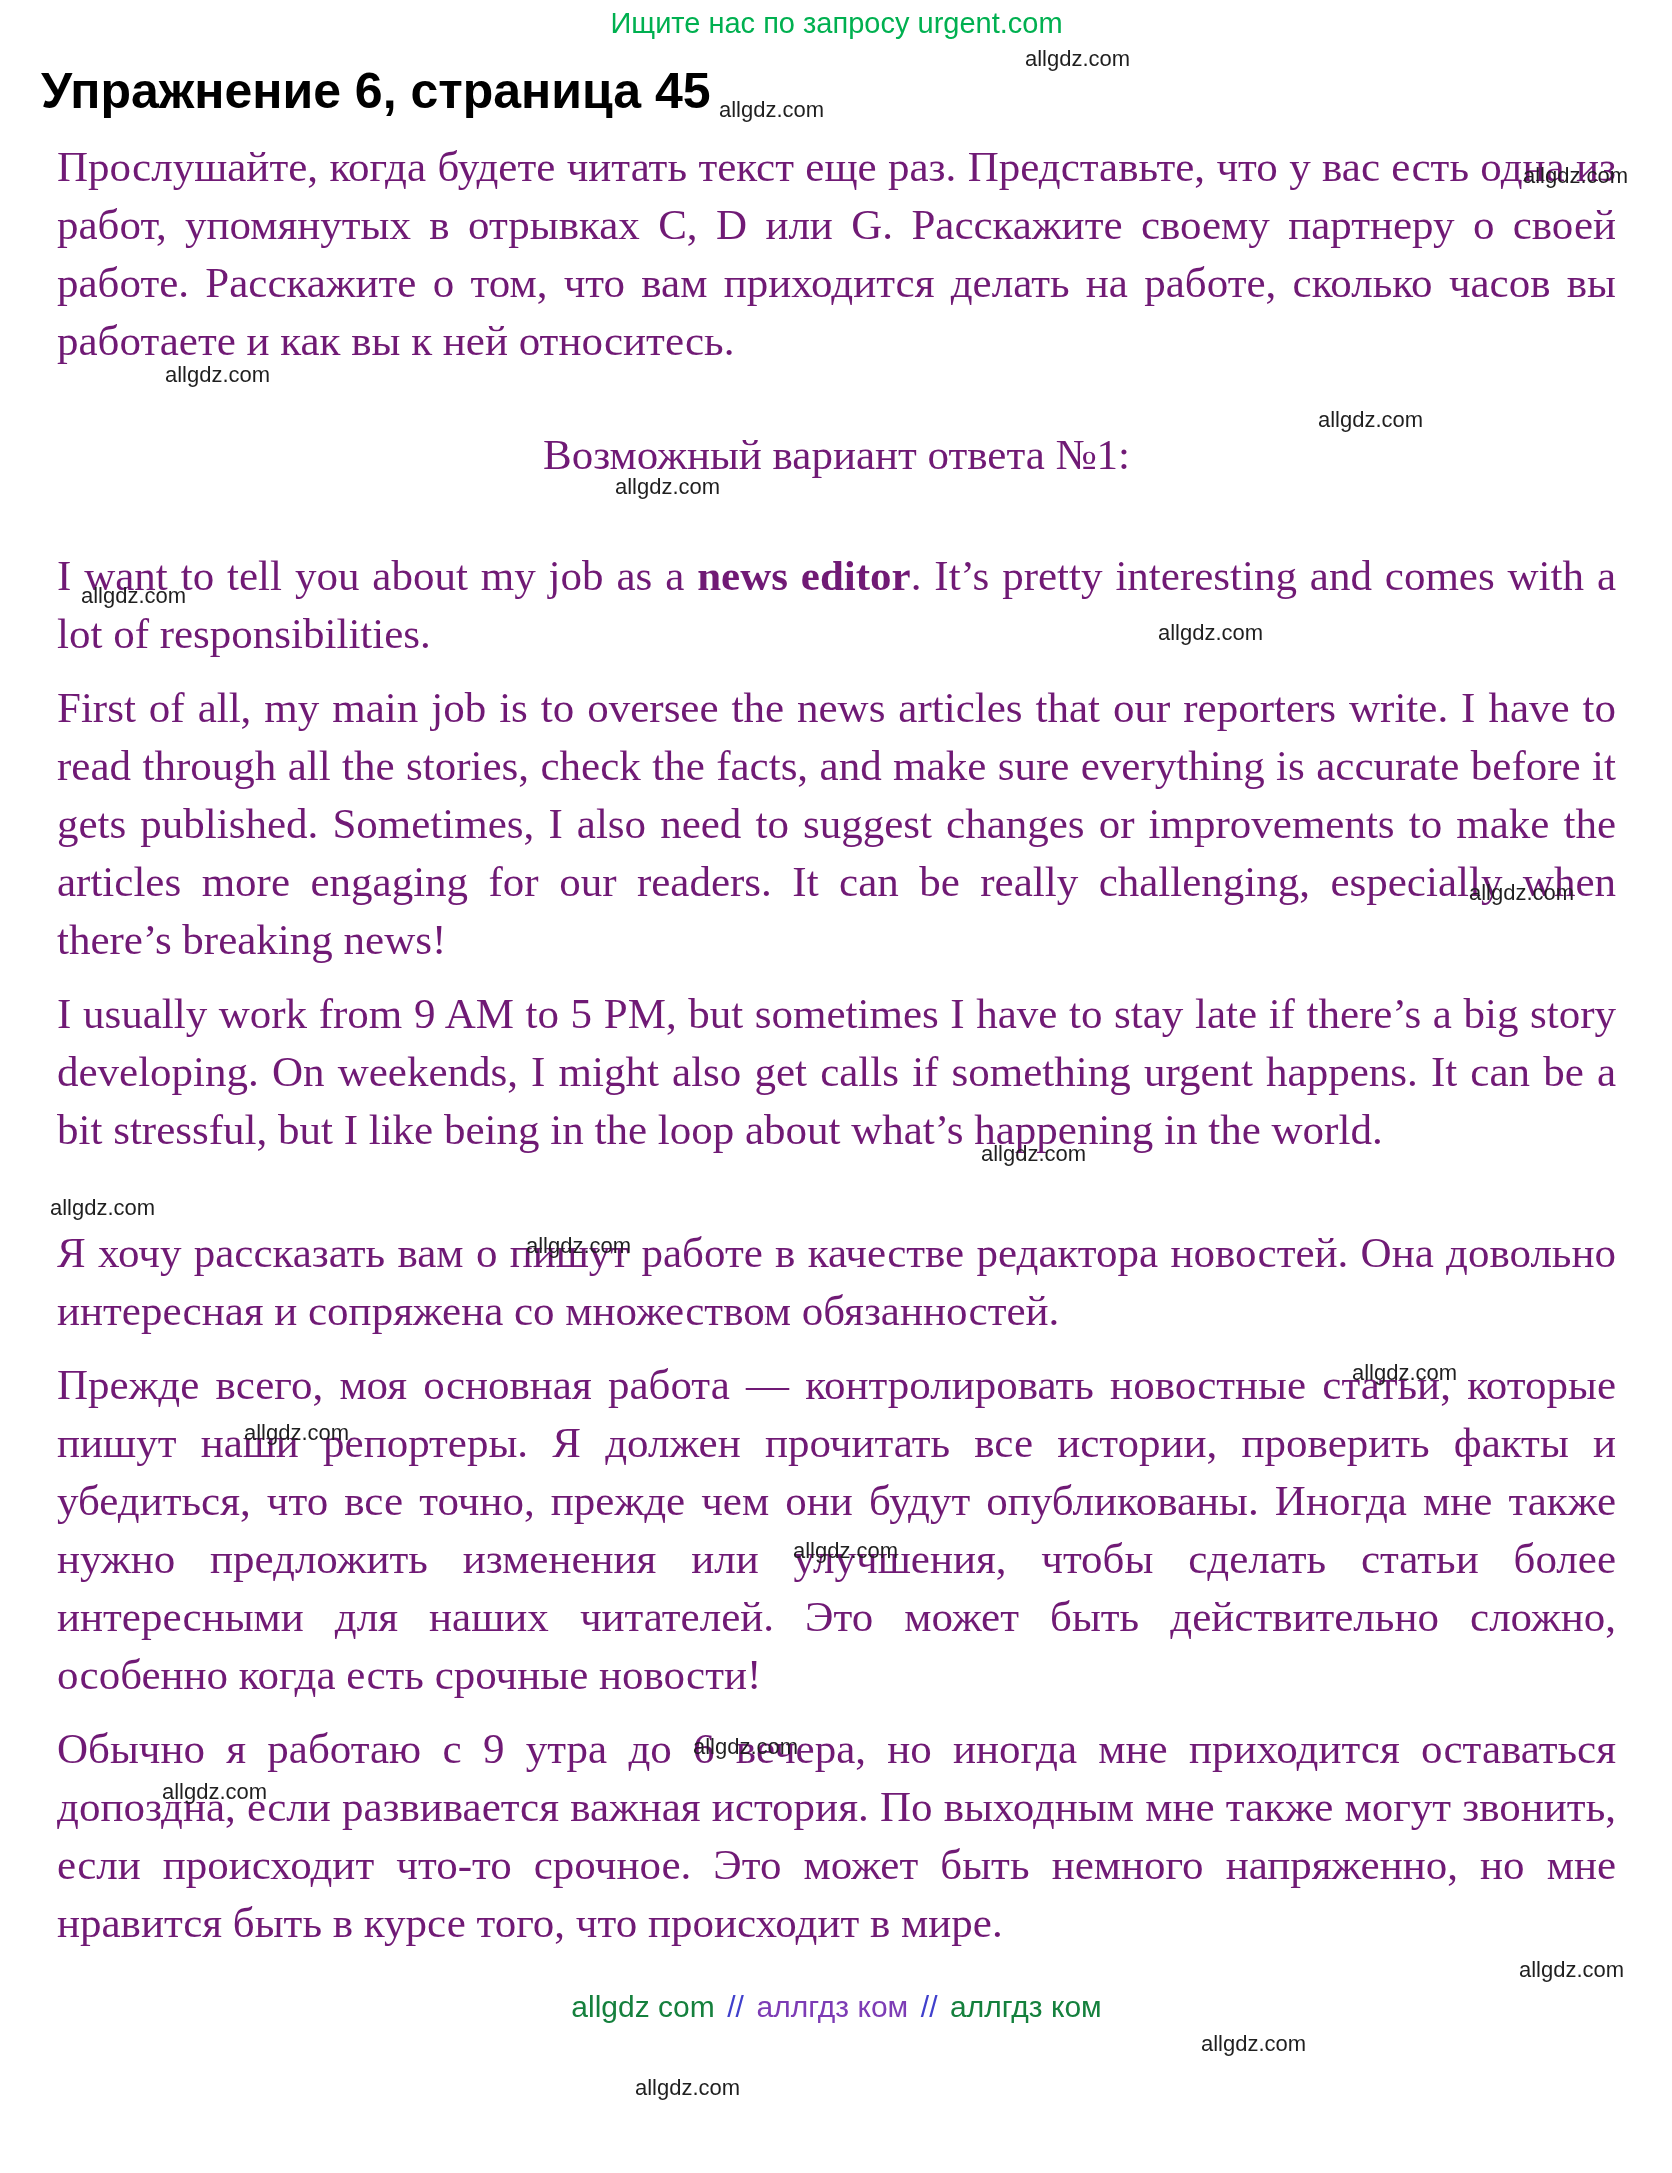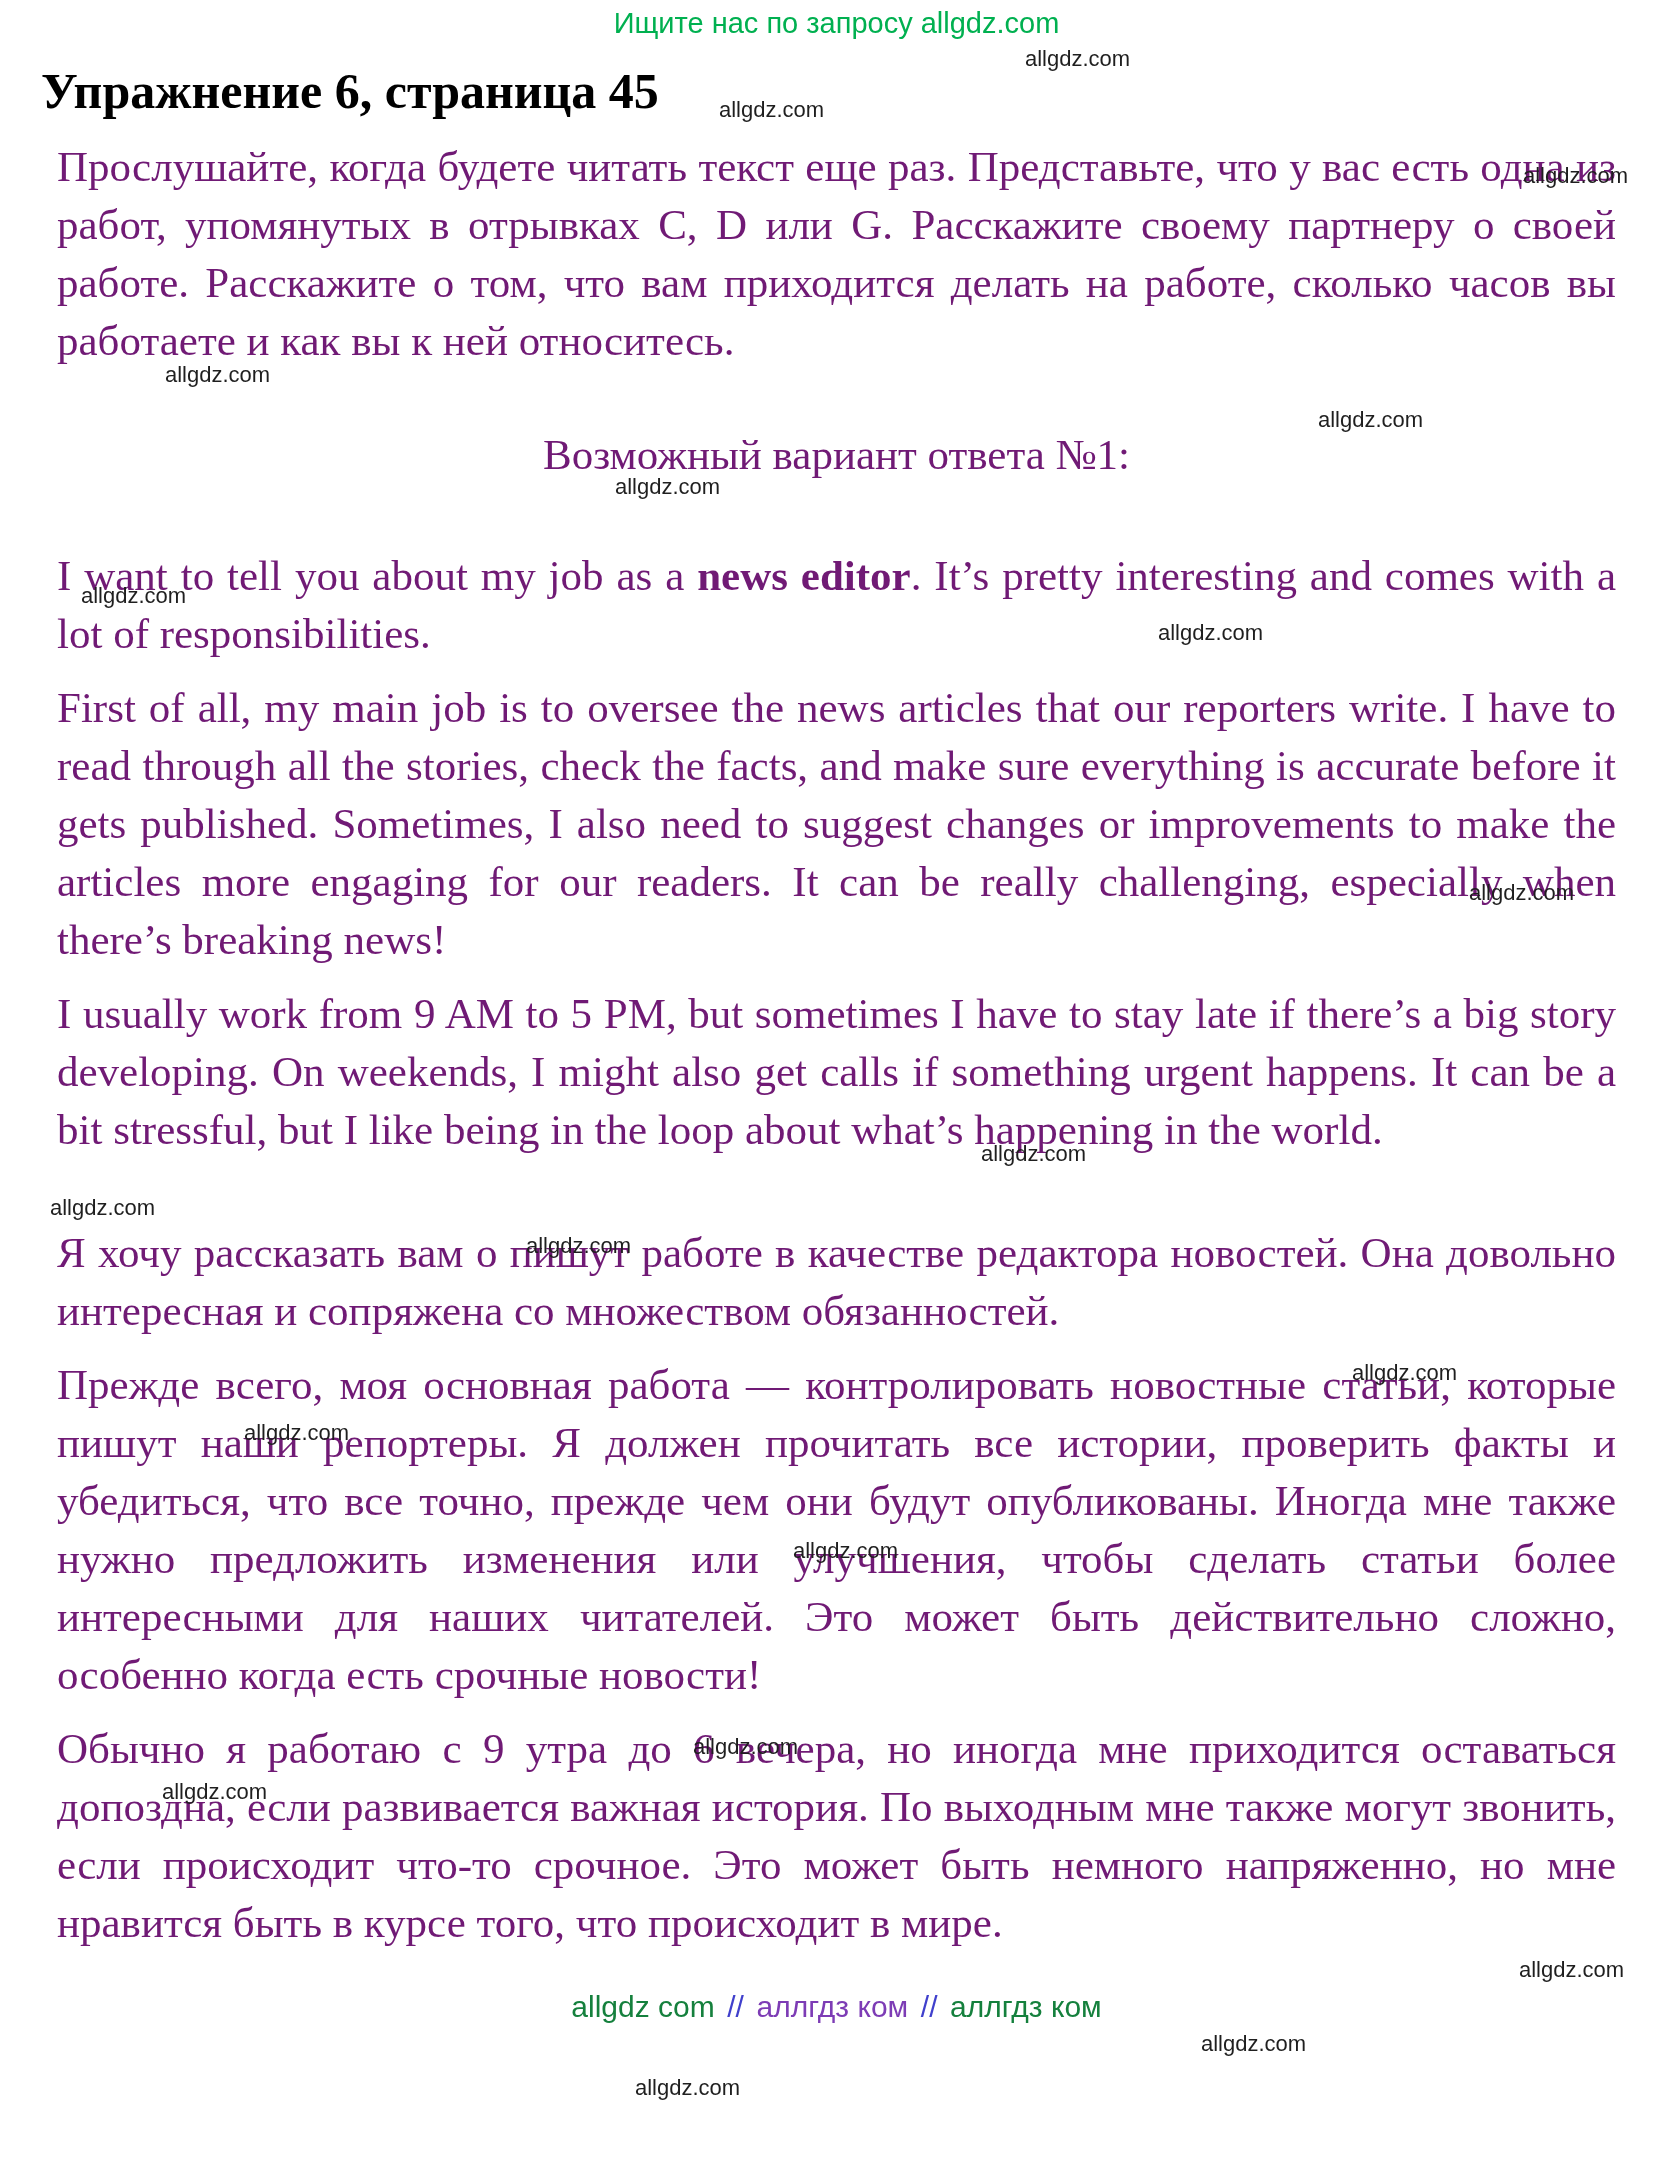--- a/index.html
+++ b/index.html
@@ -28,21 +28,21 @@
     font-size: 29px;
     line-height: 36px;
     color: #00b050;
   }
   h1.heading {
     margin: 20px 0 16px 0;
     font-size: 50px;
     line-height: 61px;
     font-weight: bold;
     color: #000000;
-    font-family: Liberation Serif, serif;
+    font-family: Liberation Sans, sans-serif;
   }
   p.body-text {
     margin: 16px;
     font-size: 43px;
     line-height: 58px;
     text-align: justify;
     color: #701a75;
   }
   p.task { margin-top: 10.8px; }
   p.answer-label { margin-top: 56px; text-align: center; }
@@ -67,21 +67,21 @@
   .footer .lnk-blue   { color: #15803d; }
   .footer .lnk-purple { color: #7d3cb5; }
   .footer .sep        { color: #4040cc; margin: 0 12.6px; }
   b.bold-inline { font-weight: bold; }
 </style>
 </head>
 <body>
 
 <div class="page">
 
-  <div class="banner">Ищите нас по запросу allgdz.com</div>
+  <div class="banner">Ищите нас по запросу urgent.com</div>
 
   <h1 class="heading">Упражнение 6, страница 45</h1>
 
   <p class="body-text task">Прослушайте, когда будете читать текст еще раз. Представьте, что у вас есть одна из работ, упомянутых в отрывках C, D или G. Расскажите своему партнеру о своей работе. Расскажите о том, что вам приходится делать на работе, сколько часов вы работаете и как вы к ней относитесь.</p>
 
   <p class="body-text answer-label">Возможный вариант ответа №1:</p>
 
   <p class="body-text en-p1"><span>I want to tell you about my job as a </span><b class="bold-inline">news editor</b><span>. It’s pretty interesting and comes with a lot of responsibilities.</span></p>
 
   <p class="body-text">First of all, my main job is to oversee the news articles that our reporters write. I have to read through all the stories, check the facts, and make sure everything is accurate before it gets published. Sometimes, I also need to suggest changes or improvements to make the articles more engaging for our readers. It can be really challenging, especially when there’s breaking news!</p>

